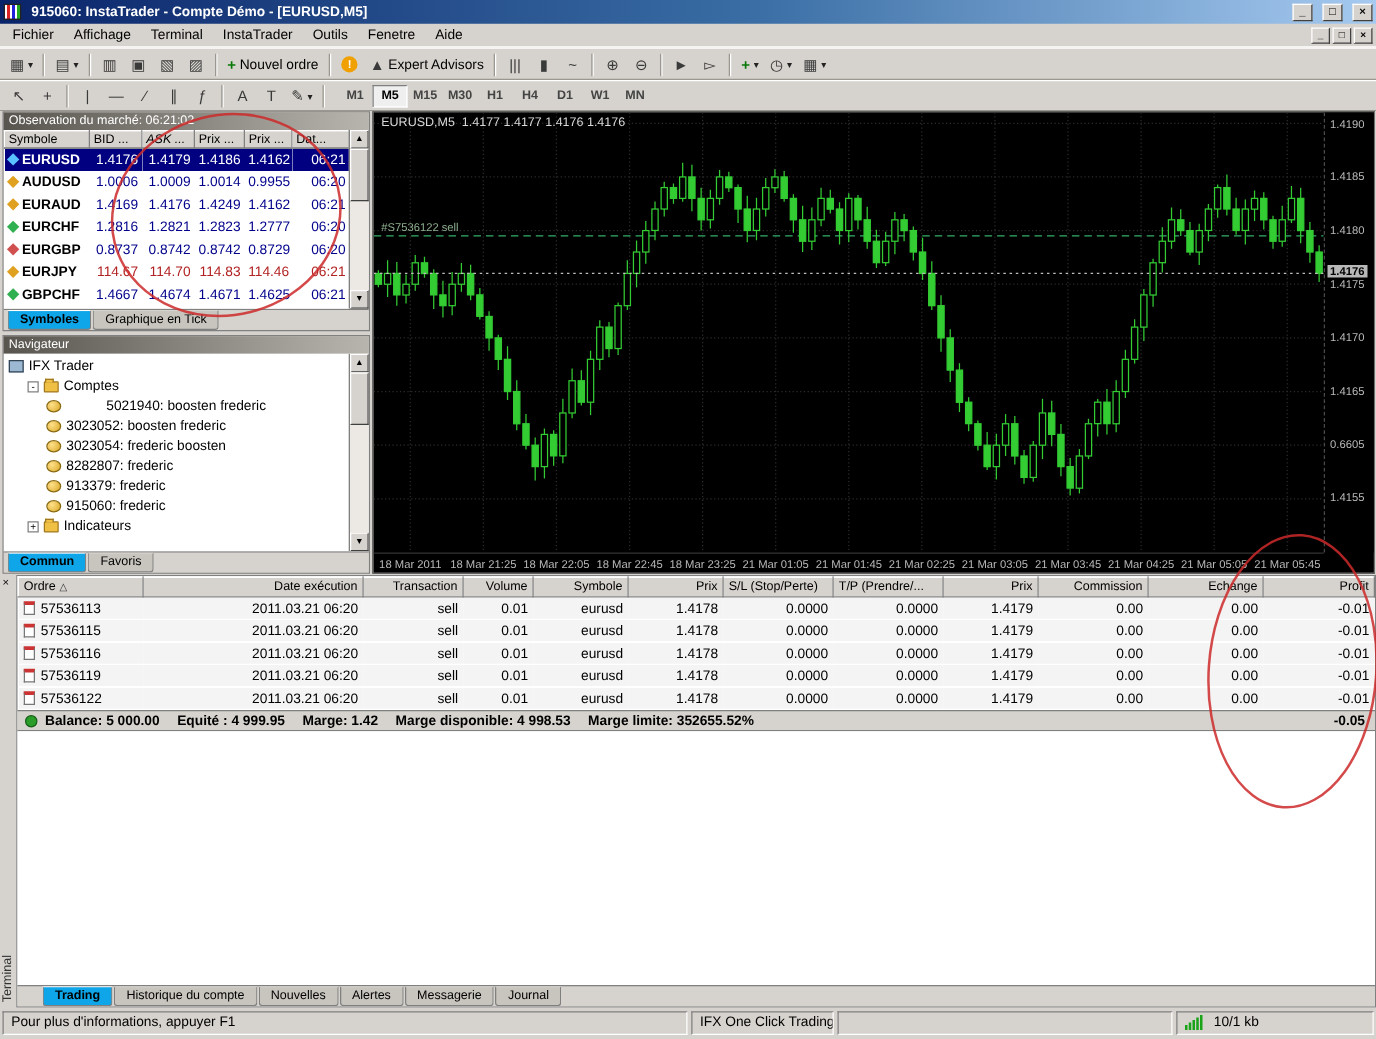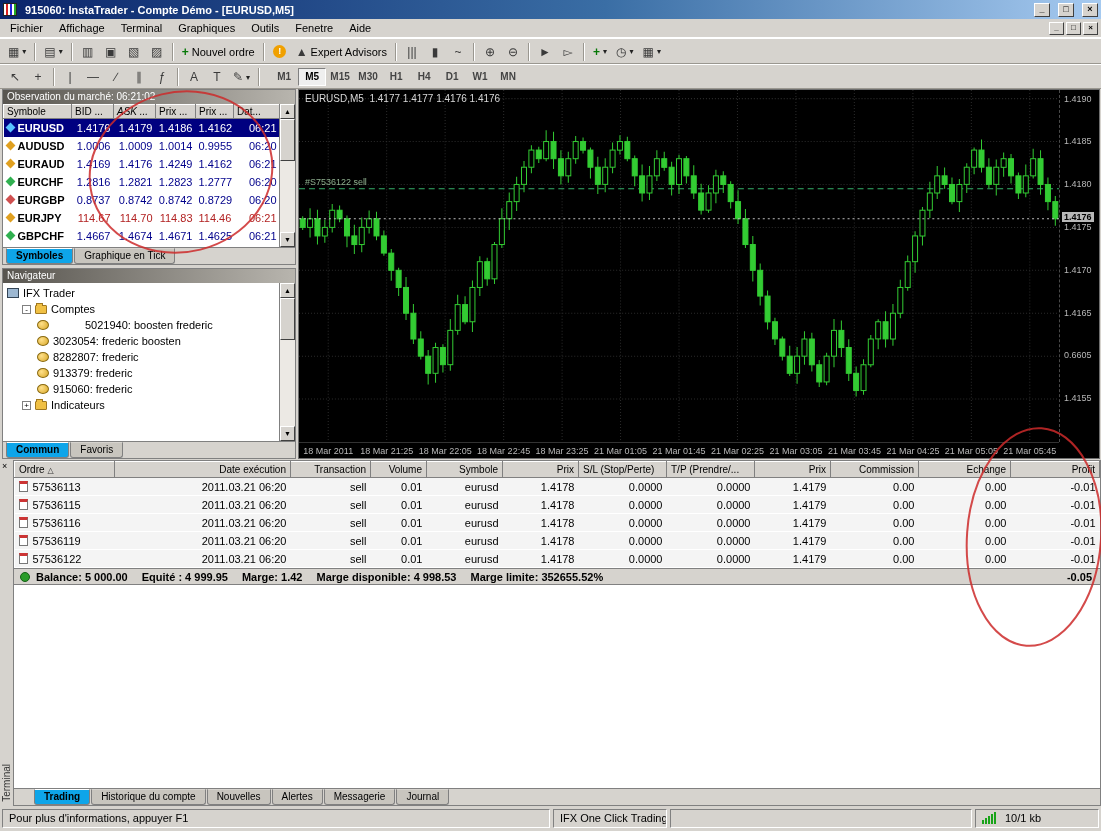--- a/index.html
+++ b/index.html
@@ -103,21 +103,21 @@
 #balance-items span{margin-right:14px;}
 .balance-profit{margin-left:auto;}
 .terminal-empty{flex:1;background:#fff;}
 .terminal-tabs{height:17px;background:#d6d3ce;display:flex;align-items:flex-end;gap:1px;padding-left:20px;border-top:1px solid #808080;}
 
 .statusbar{position:absolute;left:0;top:807px;width:100%;height:24px;display:flex;gap:3px;padding:2px 2px;}
 .status-box{border:1px solid;border-color:#808080 #fff #fff #808080;padding:2px 6px;height:19px;white-space:nowrap;overflow:hidden;}
 .sb-help{width:548px;}
 .sb-center{width:114px;}
 .sb-spacer{flex:1;}
-.sb-conn{width:124px;display:flex;align-items:flex-end;gap:1px;padding-bottom:3px;}
+.sb-conn{width:158px;display:flex;align-items:flex-end;gap:1px;padding-bottom:3px;}
 .sb-conn .kb{margin-left:8px;align-self:center;}
 .bar{width:2px;background:#19a319;}
 
 .red-annotations{position:absolute;left:0;top:0;width:1101px;height:831px;z-index:40;pointer-events:none;}
 </style>
 </head>
 <body>
 
 <div class="titlebar" data-name="titlebar">
   <span class="app-icon" data-name="app-icon"></span>
@@ -125,21 +125,21 @@
   <span class="win-btn" data-name="minimize-button">_</span>
   <span class="win-btn" data-name="restore-button">□</span>
   <span class="win-btn" data-name="close-button">×</span>
 </div>
 
 <div class="menubar" data-name="menubar">
   <span id="menu-items" style="display:flex;">
       <span class="menu-item" data-name="menu-fichier">Fichier</span>
       <span class="menu-item" data-name="menu-affichage">Affichage</span>
       <span class="menu-item" data-name="menu-insertion">Terminal</span>
-      <span class="menu-item" data-name="menu-graphiques">Graphiques</span>
+      <span class="menu-item" data-name="menu-graphiques">InstaTrader</span>
       <span class="menu-item" data-name="menu-outils">Outils</span>
       <span class="menu-item" data-name="menu-fenetre">Fenetre</span>
       <span class="menu-item" data-name="menu-aide">Aide</span>
     </span>
   <span class="mdi-btns" data-name="mdi-window-buttons">
     <span class="mdi-btn" data-name="mdi-minimize-button">_</span>
     <span class="mdi-btn" data-name="mdi-restore-button">□</span>
     <span class="mdi-btn" data-name="mdi-close-button">×</span>
   </span>
 </div>
@@ -400,20 +400,24 @@
               <span class="tlabel" data-name="tree-item-label">IFX Trader</span>
             </div>
             <div class="tree-row" data-name="tree-item-comptes" style="padding-left: 19px;">
               <span class="expander" data-name="collapse-icon">-</span>
               <span class="ticon folder-open-icon" data-name="folder-open-icon"></span>
               <span class="tlabel" data-name="tree-item-label">Comptes</span>
             </div>
             <div class="tree-row" data-name="tree-item-5021940-boosten-frederic" style="padding-left: 34px; gap: 36px;">
               <span class="ticon account-icon" data-name="account-icon"></span>
               <span class="tlabel" data-name="tree-item-label">5021940: boosten frederic</span>
+            </div>
+            <div class="tree-row" data-name="tree-item-3023052-boosten-frederic" style="padding-left: 34px;">
+              <span class="ticon account-icon" data-name="account-icon"></span>
+              <span class="tlabel" data-name="tree-item-label">3023052: boosten frederic</span>
             </div>
             <div class="tree-row" data-name="tree-item-3023054-frederic-boosten" style="padding-left: 34px;">
               <span class="ticon account-icon" data-name="account-icon"></span>
               <span class="tlabel" data-name="tree-item-label">3023054: frederic boosten</span>
             </div>
             <div class="tree-row" data-name="tree-item-8282807-frederic" style="padding-left: 34px;">
               <span class="ticon account-icon" data-name="account-icon"></span>
               <span class="tlabel" data-name="tree-item-label">8282807: frederic</span>
             </div>
             <div class="tree-row" data-name="tree-item-913379-frederic" style="padding-left: 34px;">

